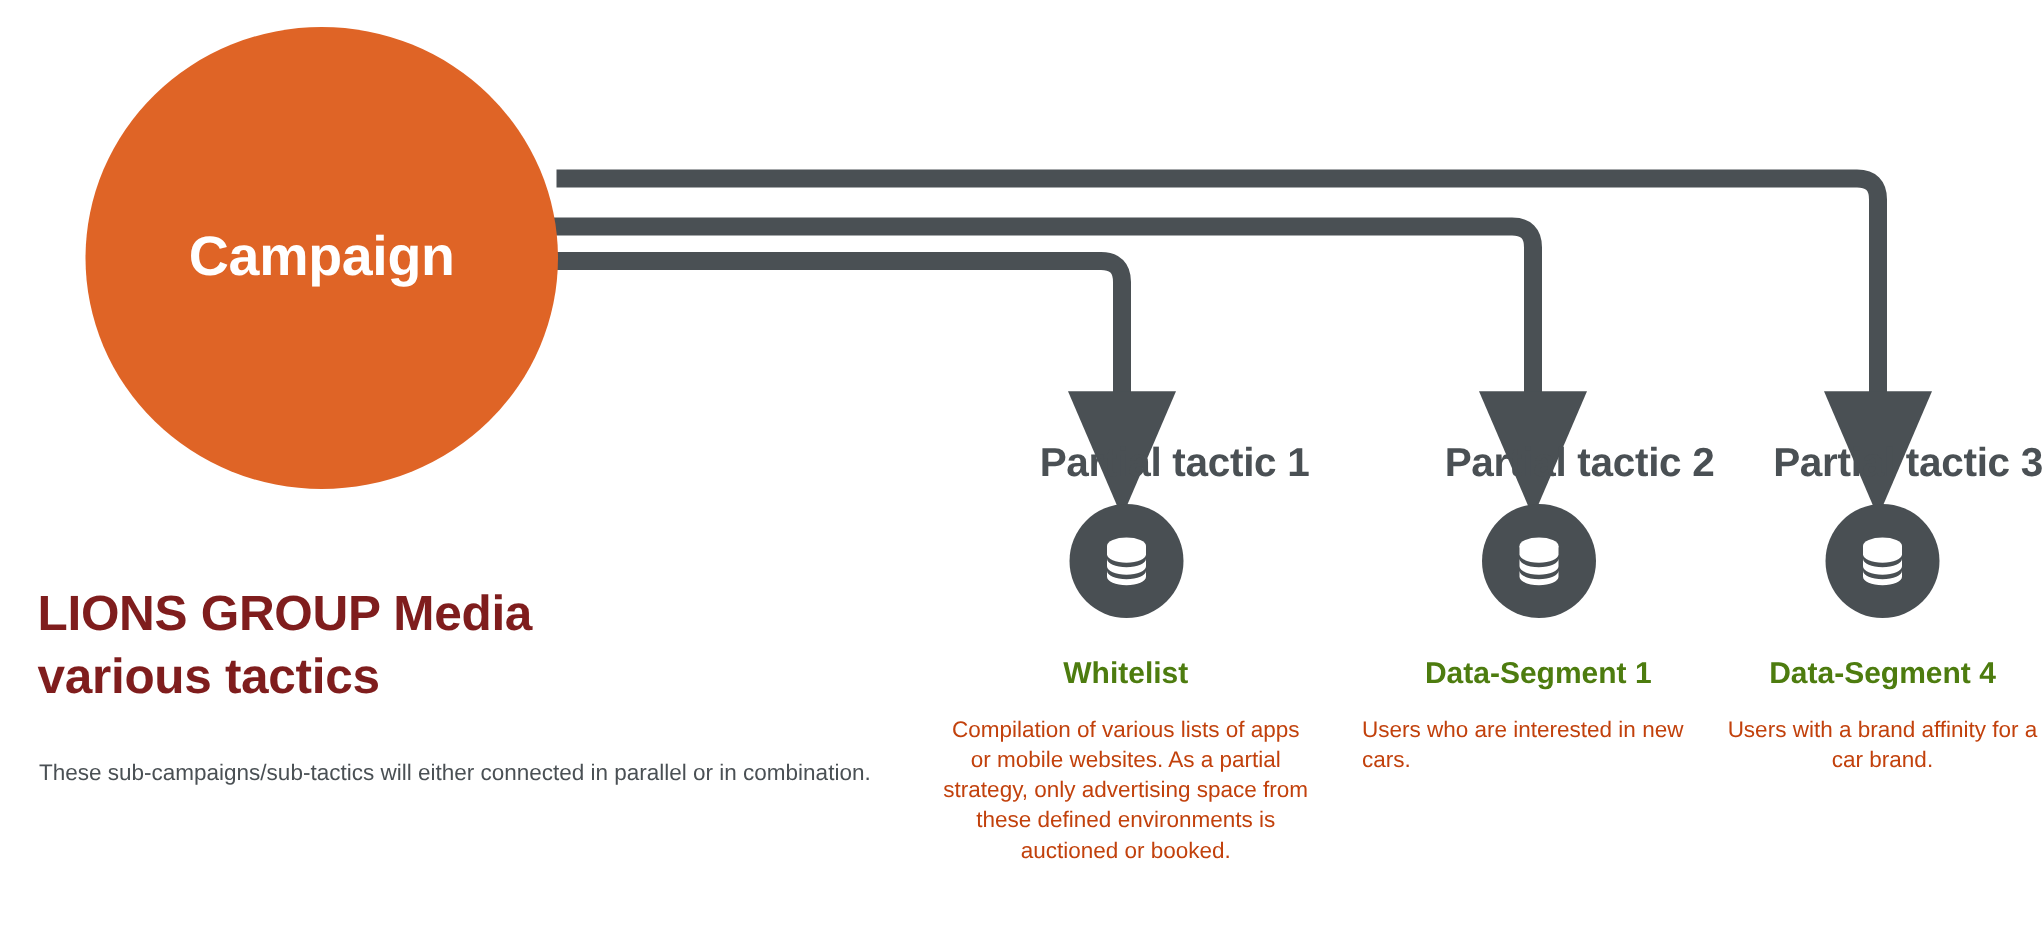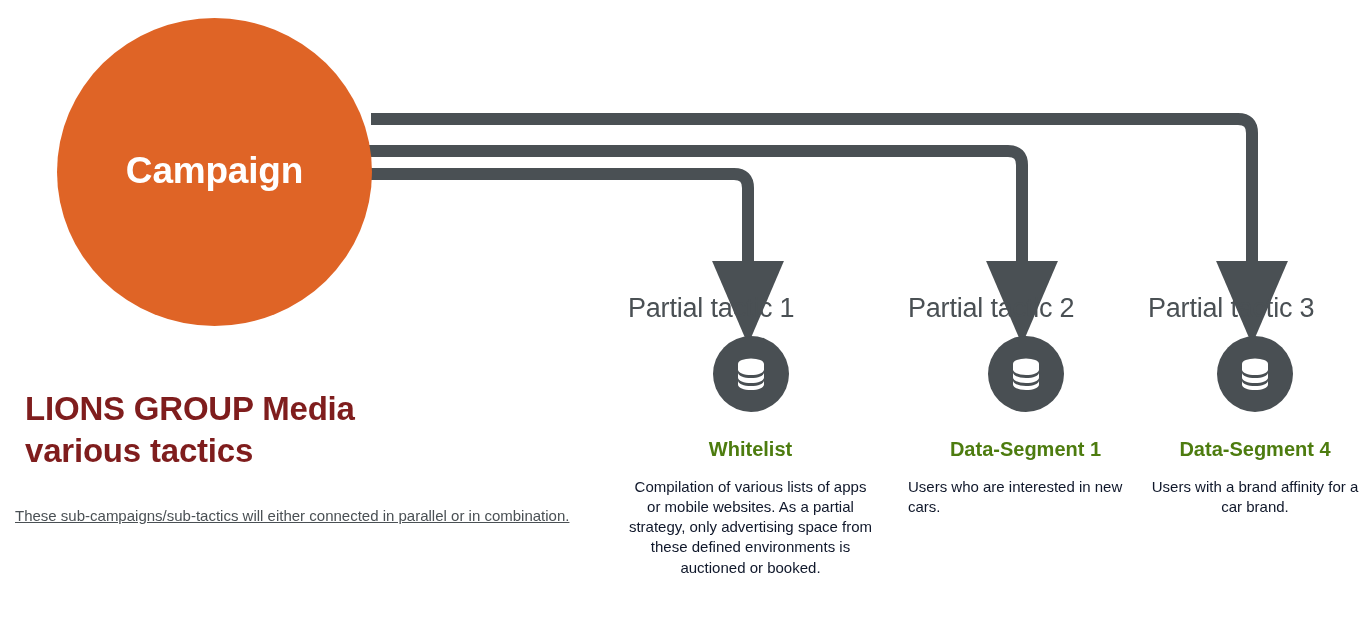--- a/index.html
+++ b/index.html
@@ -59,43 +59,42 @@
     top: 388px;
     width: 560px;
     font-size: 33px;
     font-weight: bold;
     line-height: 1.27;
     color: #7f1d1d;
     letter-spacing: -0.2px;
   }
   .subtitle {
     position: absolute;
-    left: 15px;
+    left: 26px;
     top: 505px;
     width: 560px;
     font-size: 15px;
     line-height: 1.42;
     color: #4A5054;
-    text-decoration: underline;
   }
 
   
   .tactic {
     position: absolute;
     top: 294px;
   }
   .tactic-1 { left: 628px; width: 245px; }
   .tactic-2 { left: 908px; width: 235px; }
   .tactic-3 { left: 1148px; width: 214px; }
 
   .tactic-title {
     font-size: 27px;
-    font-weight: normal;
+    font-weight: bold;
     color: #4A5054;
-    text-align: left;
+    text-align: right;
     line-height: 1.1;
     letter-spacing: -0.2px;
   }
   .icon-wrap {
     margin-top: 12px;
     display: flex;
     justify-content: center;
   }
   .icon-circle {
     width: 76px;
@@ -111,21 +110,21 @@
     font-size: 20px;
     font-weight: bold;
     color: #4d7c0f;
     text-align: center;
     line-height: 1.2;
   }
   .tactic-desc {
     margin-top: 16px;
     font-size: 15px;
     line-height: 1.35;
-    color: #0f172a;
+    color: #c2410c;
   }
   .align-center { text-align: center; }
   .align-left   { text-align: left; }
 </style>
 </head>
 <body>
 
 <div id="stage">
 
   <svg class="connectors" viewBox="0 0 1362 634" width="1362" height="634">

